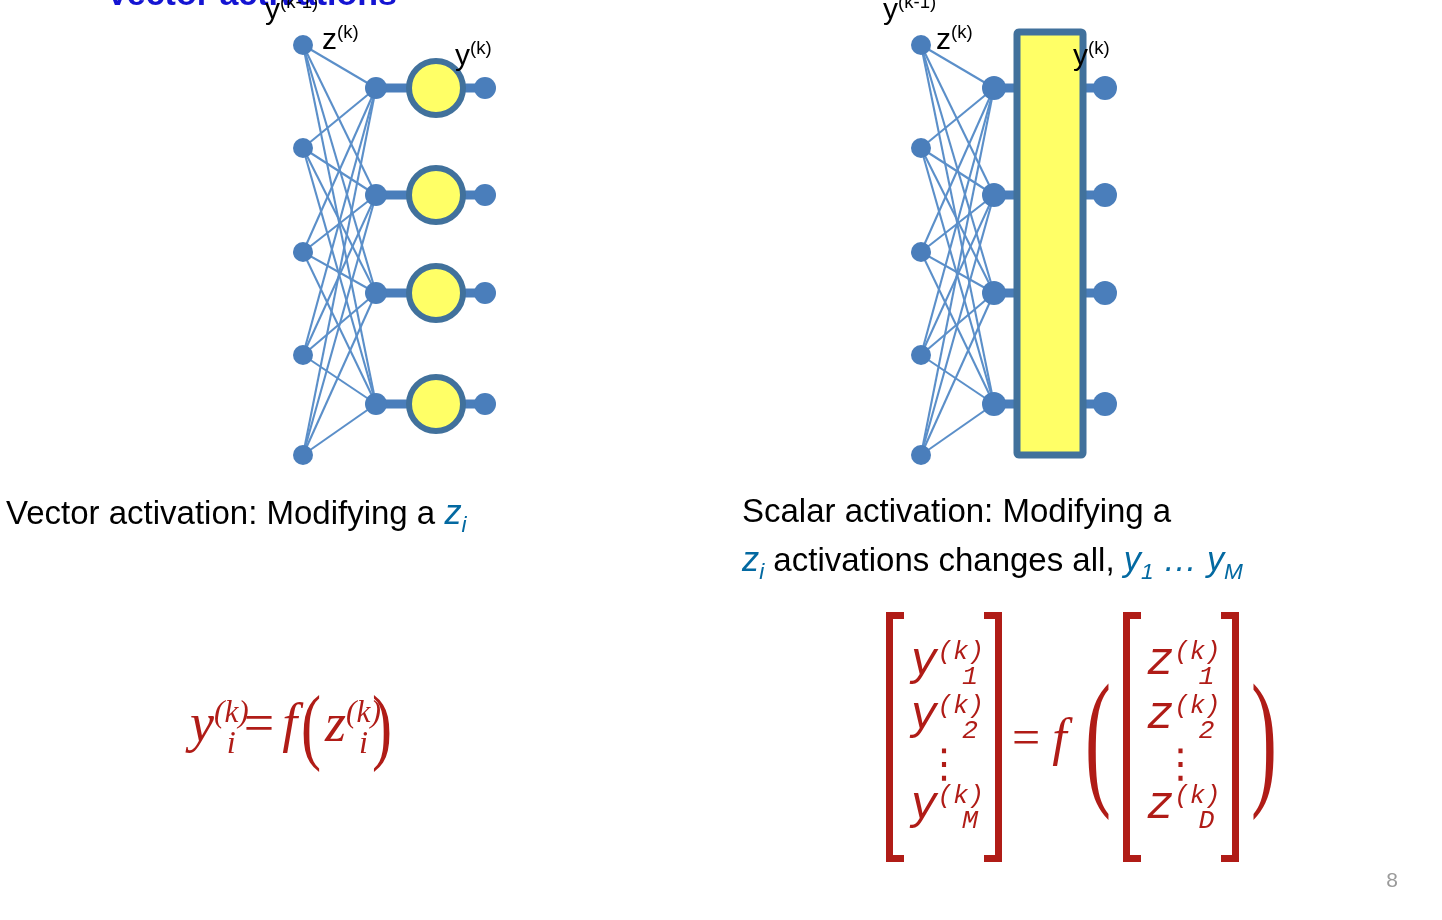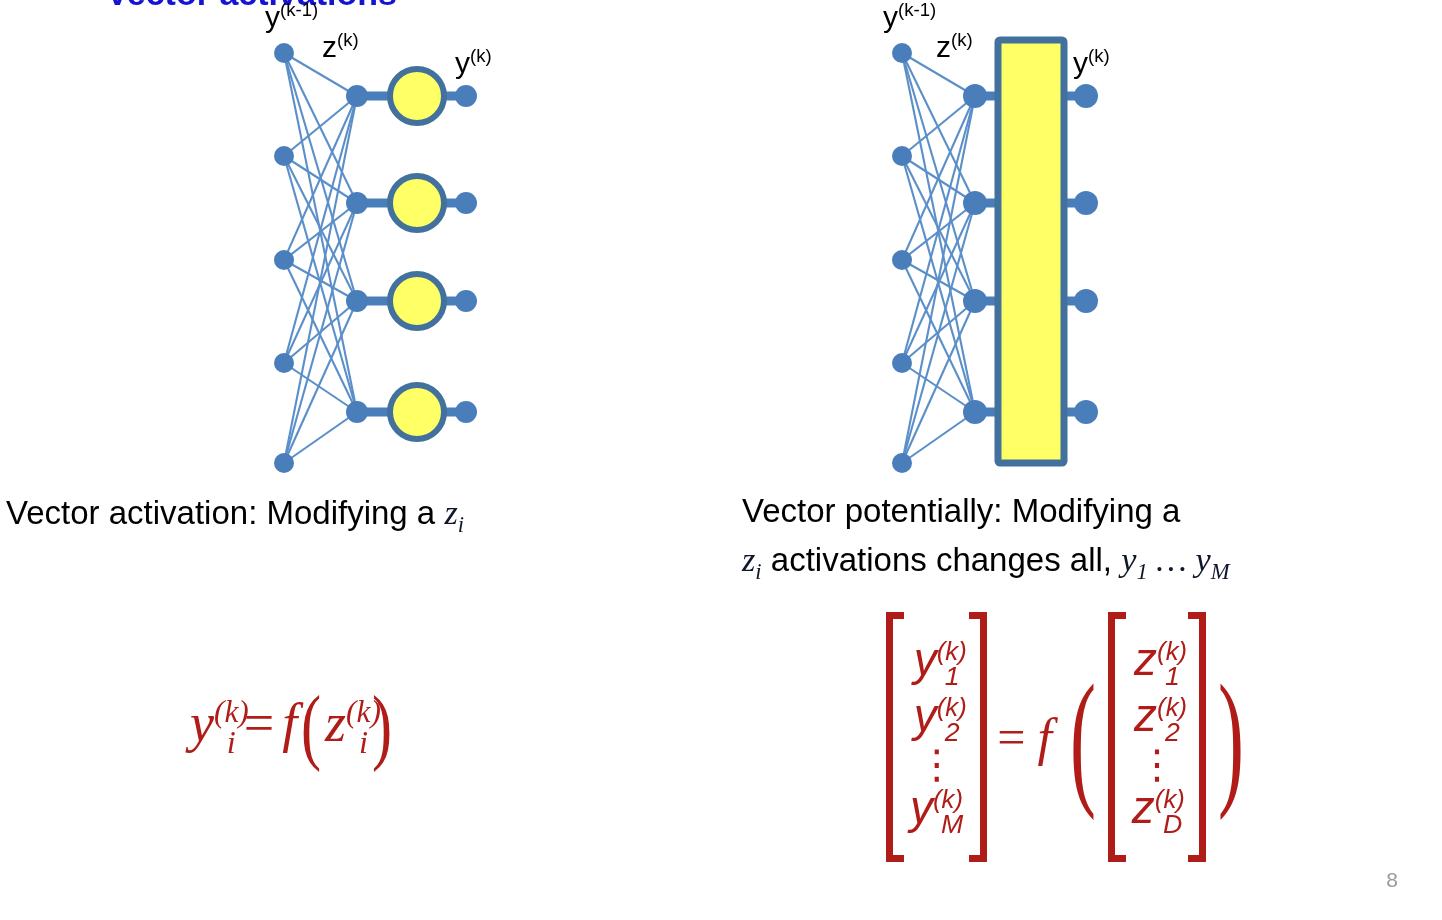--- a/index.html
+++ b/index.html
@@ -31,23 +31,24 @@
     font-size: 34px;
     font-weight: bold;
     color: #1414d2;
     letter-spacing: 0px;
     white-space: nowrap;
   }
 
   
   .diagram {
     position: absolute;
-    top: 8px;
+    top: 0;
     width: 560px;
     height: 480px;
+    padding-left: 19px;
   }
   .diagram svg { display: block; }
 
   
   .mlabel {
     position: absolute;
     font-family: "Liberation Sans", sans-serif;
     font-size: 30px;
     color: #000000;
     white-space: nowrap;
@@ -62,22 +63,22 @@
   
   .caption {
     position: absolute;
     font-family: "Liberation Sans", sans-serif;
     font-size: 33px;
     line-height: 1.42;
     color: #000000;
     white-space: nowrap;
   }
   .caption .v {
-    color: #0f172a;
-    font-family: Liberation Serif, serif;
+    color: #0369a1;
+    font-family: Liberation Sans, sans-serif;
     font-style: italic;
     font-size: 1.04em;
     margin-top: 7px;
   }
   .caption .v sub {
     font-size: 0.66em;
     vertical-align: sub;
     line-height: 0;
   }
 
@@ -135,21 +136,21 @@
 
   .vec {
     display: flex;
     flex-direction: column;
     justify-content: center;
     align-items: center;
     height: 250px;
     padding: 0 4px;
   }
   .vec-item {
-    font-family: Liberation Sans, sans-serif;
+    font-family: Liberation Mono, monospace;
     font-style: italic;
     font-size: 46px;
     color: #b01c17;
     line-height: 1.02;
     white-space: nowrap;
     margin: 1px 0;
   }
   .vec-item .sub { font-size: 0.58em; vertical-align: -0.36em; }
   .vec-item .sup { font-size: 0.56em; vertical-align: 0.60em; }
   .vec-dots {
@@ -352,21 +353,21 @@
   </div>
 
   <div class="caption" style="left:6px; top:488px;">
     <div>
       <span>Vector activation: Modifying a </span><span class="v"><span>z</span><sub>i</sub></span>
     </div>
   </div>
 
   <div class="caption" style="left:742px; top:488px;">
     <div>
-      <span>Vector potentially: Modifying a </span>
+      <span>Scalar activation: Modifying a </span>
     </div>
     <div>
       <span class="v"><span>z</span><sub>i</sub></span><span> activations changes all, </span><span class="v"><span>y</span><sub>1</sub></span><span class="v"> … </span><span class="v"><span>y</span><sub>M</sub></span>
     </div>
   </div>
 
   <div class="eq eq-scalar" style="left:190px; top:676px;margin-top:8px;">
     <span><span>y</span><span class="sup">(k)</span><span class="sub" style="margin-left:-22px;">i</span></span><span class="op">=</span><span>f</span><span class="paren">(</span><span><span>z</span><span class="sup">(k)</span><span class="sub" style="margin-left:-22px;">i</span></span><span class="paren">)</span>
   </div>
 

